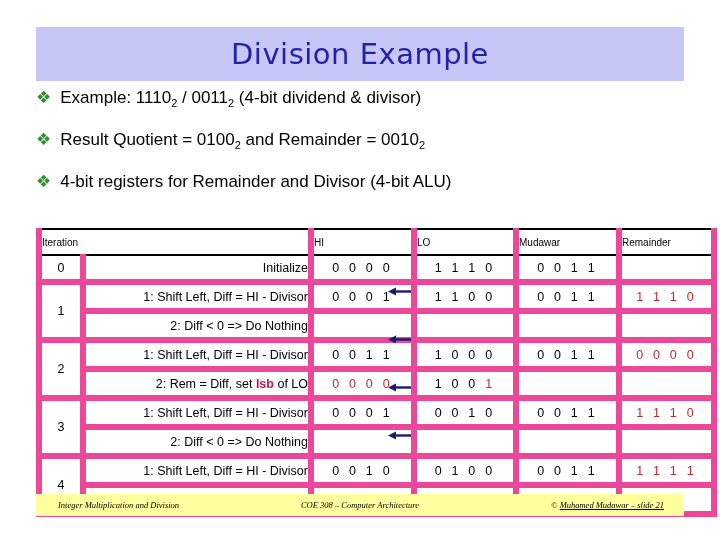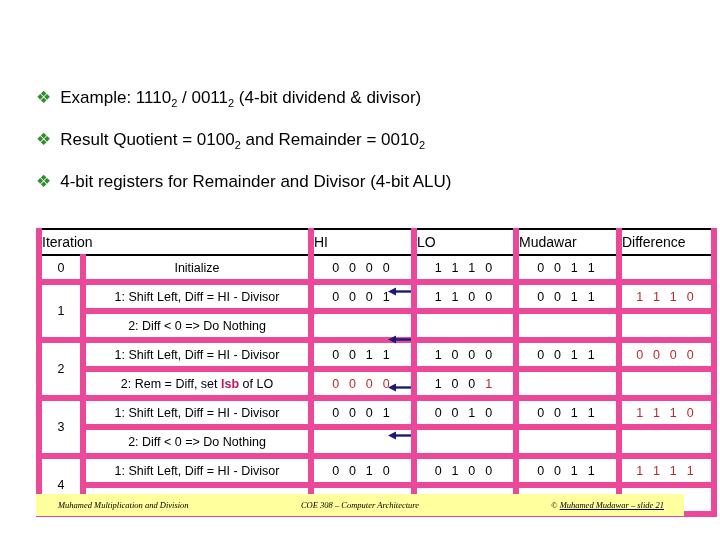--- a/index.html
+++ b/index.html
@@ -53,25 +53,25 @@
     border:6px solid #ec4899;
     padding:0;
     height:23px;
     font-weight:400;
     vertical-align:middle;
     background:#fff;
   }
   .tbl thead th{
     border-top:2px solid #000;
     border-bottom:2px solid #000;
-    font-size:14px;
+    font-size:10px;
     height:24px;
   }
   .c-iter{width:38px;text-align:center;}
-  .c-desc{width:222px;text-align:center;padding-left:5px;}
+  .c-desc{width:222px;text-align:right;padding-left:5px;}
   .c-hi{width:97px;text-align:center;}
   .c-lo{width:96px;text-align:center;}
   .c-dv{width:97px;text-align:center;}
   .c-df{width:89px;text-align:center;}
   .hdr-c{text-align:left;}
 
   .tbl tr.first-body td{border-top:none;}
   .outer-left{border-left:2px solid #000;}
   .outer-right{border-right:2px solid #000;}
   .outer-bottom{border-bottom:2px solid #000;}
@@ -105,20 +105,23 @@
   .f-left{position:absolute;left:22px;}
   .f-mid{position:absolute;left:50%;transform:translateX(-50%);}
   .f-right{position:absolute;right:20px;}
   .f-right .u{text-decoration:underline;text-align:right;}
 </style>
 </head>
 <body>
 
 <div class="slide">
 
+  <div class="title-band">
+    <div class="title-text">Division Example</div>
+  </div>
 
   <div class="bullets" id="bullets">
       <div class="bullet">
         <span class="bullet-mark">❖</span>
         <span class="bullet-text"><span>Example: 1110</span><span class="sub">2</span><span> / 0011</span><span class="sub">2</span><span> (4-bit dividend &amp; divisor)</span></span>
       </div>
       <div class="bullet">
         <span class="bullet-mark">❖</span>
         <span class="bullet-text"><span>Result Quotient = 0100</span><span class="sub">2</span><span> and Remainder = 0010</span><span class="sub">2</span></span>
       </div>
@@ -128,21 +131,21 @@
       </div>
     </div>
 
   <table class="tbl" id="dtable">
     <thead>
       <tr>
         <th class="iter-span outer-left" colspan="2">Iteration</th>
         <th class="c-hi hdr-c">HI</th>
         <th class="c-lo hdr-c">LO</th>
         <th class="c-dv hdr-c">Mudawar</th>
-        <th class="c-df hdr-c outer-right">Difference</th>
+        <th class="c-df hdr-c outer-right">Remainder</th>
       </tr>
     </thead>
     <tbody id="tbody">
         <tr class="first-body">
           <td class="c-iter outer-left" rowspan="1">0</td>
           <td class="c-desc">Initialize</td>
           <td class="c-hi"><span class="bits">0 0 0 0</span></td>
           <td class="c-lo"><span class="bits">1 1 1 0</span></td>
           <td class="c-dv"><span class="bits">0 0 1 1</span></td>
           <td class="c-df outer-right"></td>
@@ -205,21 +208,21 @@
           <td class="c-hi outer-bottom"></td>
           <td class="c-lo outer-bottom"></td>
           <td class="c-dv outer-bottom"></td>
           <td class="c-df outer-right outer-bottom"></td>
         </tr>
       </tbody>
   </table>
 
   <div class="footer">
     <div class="footer-row">
-      <span class="f-left">Muhamed Multiplication and Division</span>
+      <span class="f-left">Integer Multiplication and Division</span>
       <span class="f-mid">COE 308 – Computer Architecture</span>
       <span class="f-right"><span>© </span><span class="u">Muhamed Mudawar – slide 21</span></span>
     </div>
   </div>
 
 <div class="arrow" style="left: 386.5px; top: 286px;">
       <svg width="26" height="11" viewBox="0 0 26 11">
         <path d="M1 5.5 L9 1.5 L9 9.5 Z" fill="#1a1a7a"></path>
         <rect x="8" y="4.3" width="16" height="2.4" fill="#1a1a7a"></rect>
       </svg>

